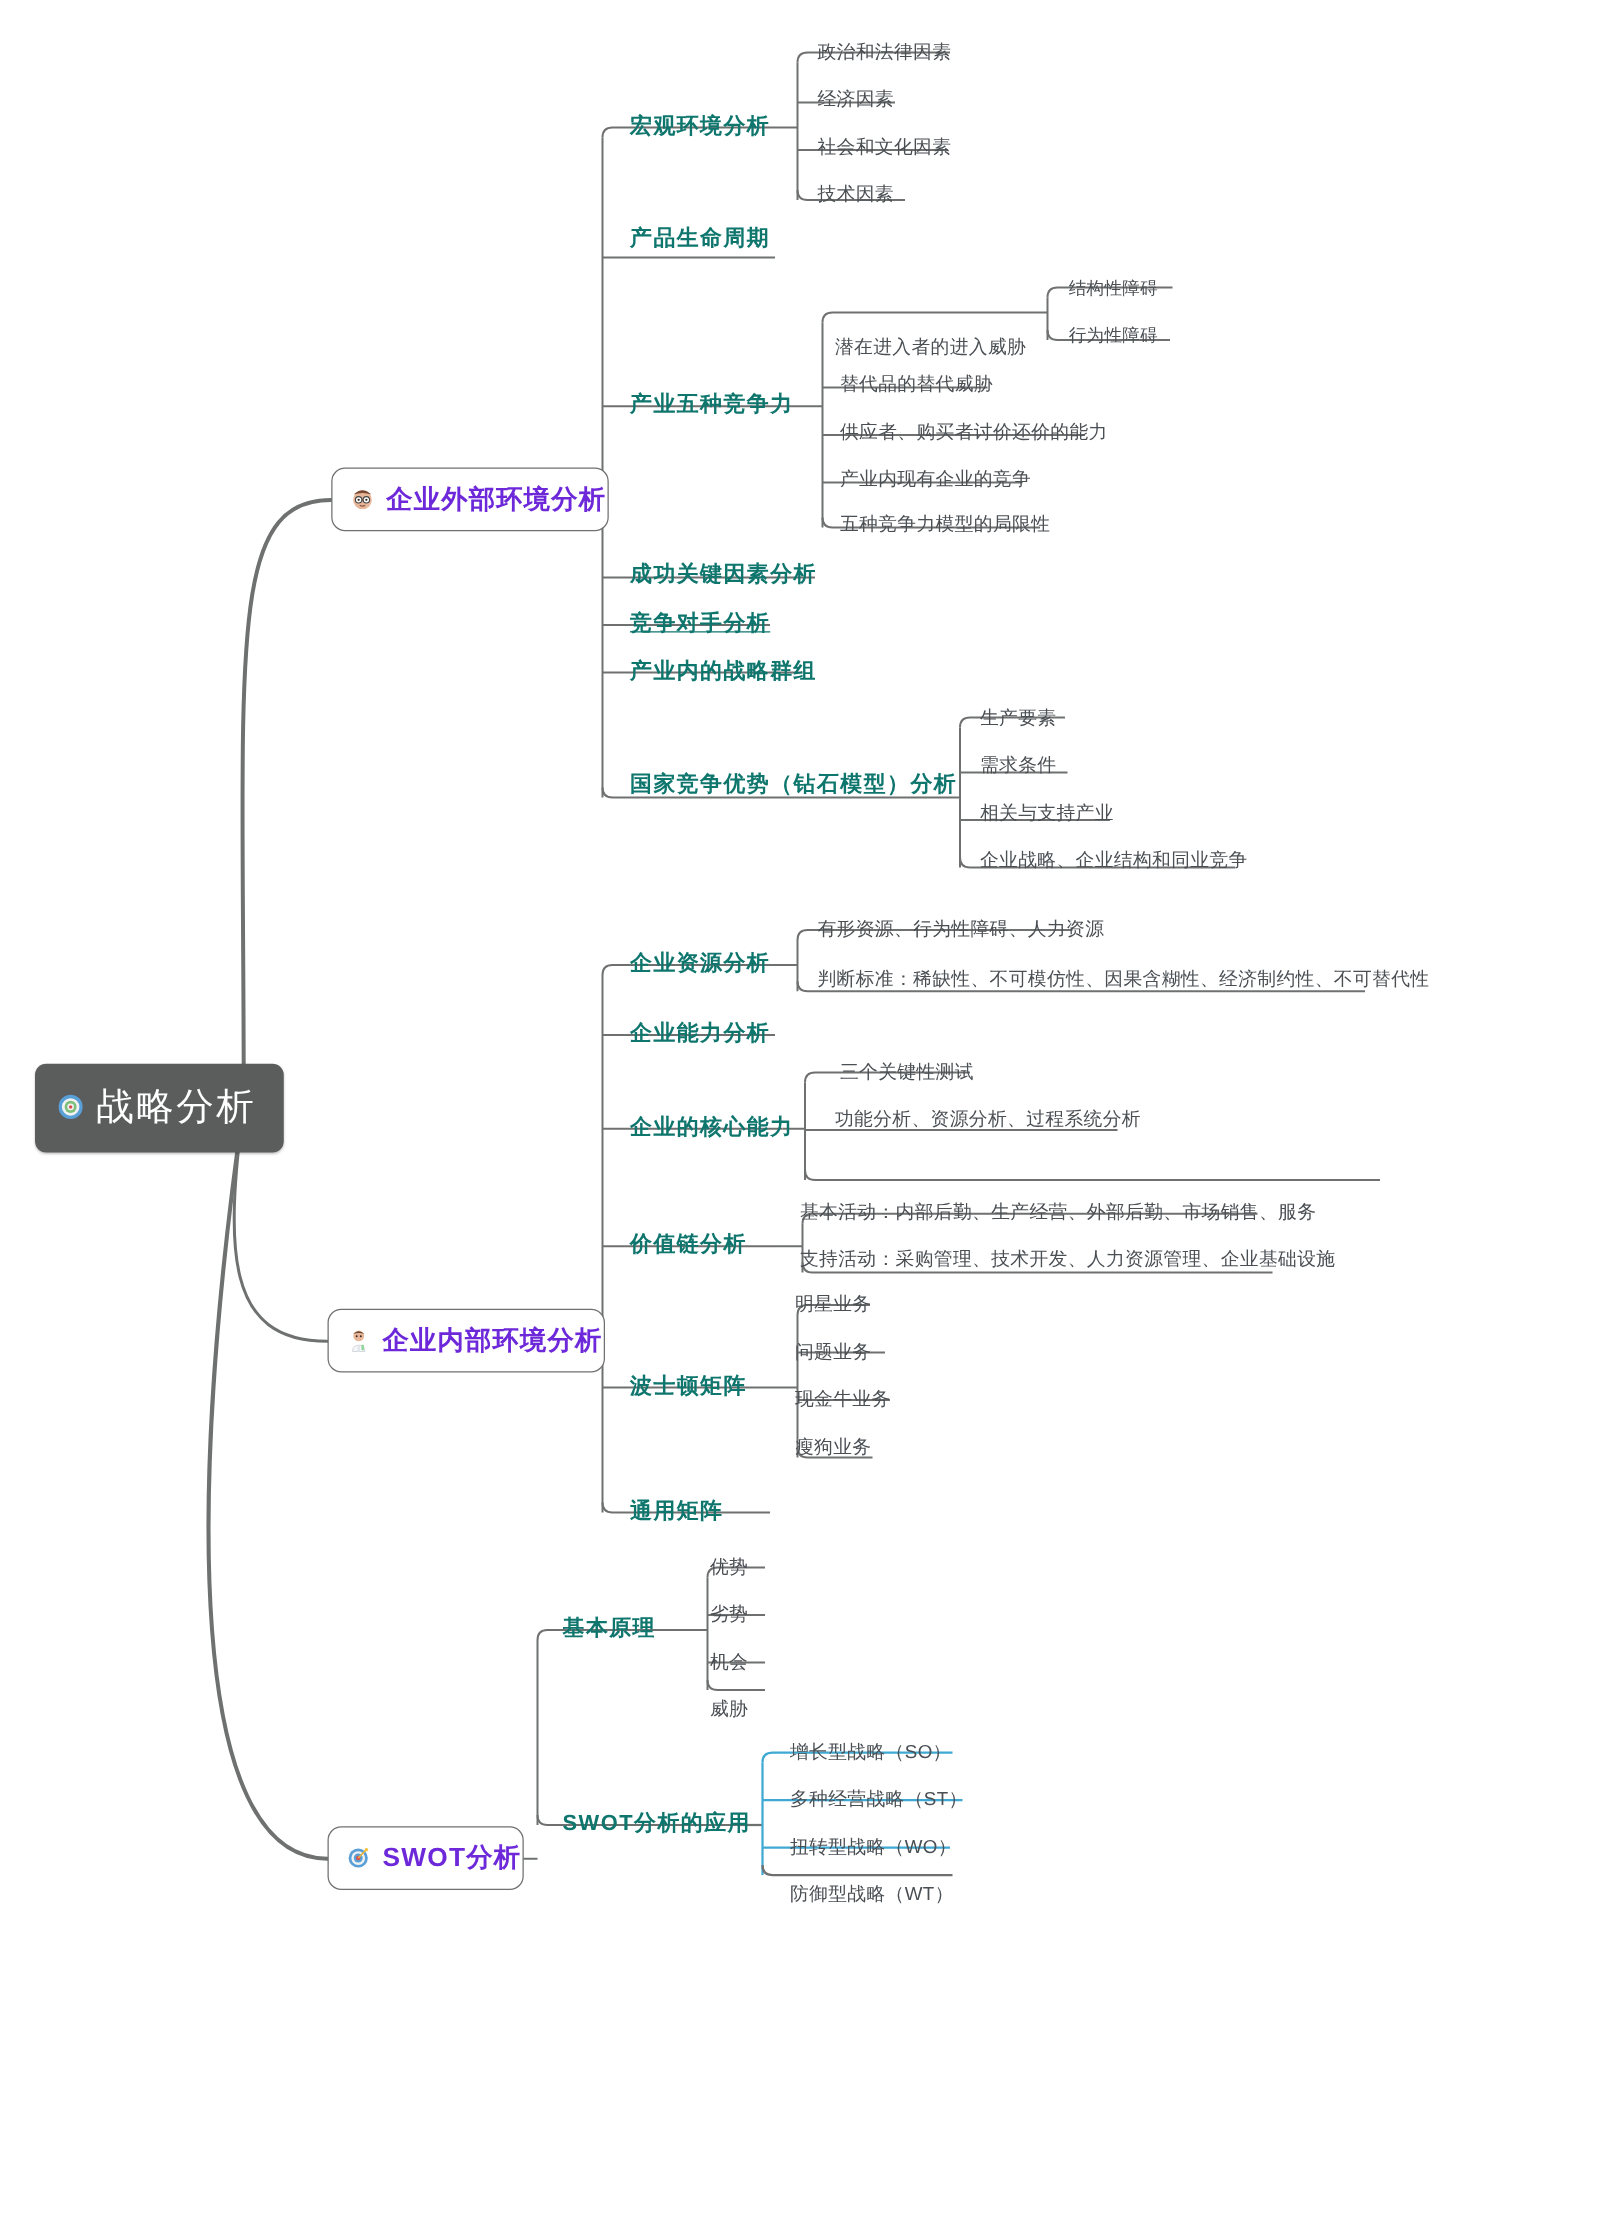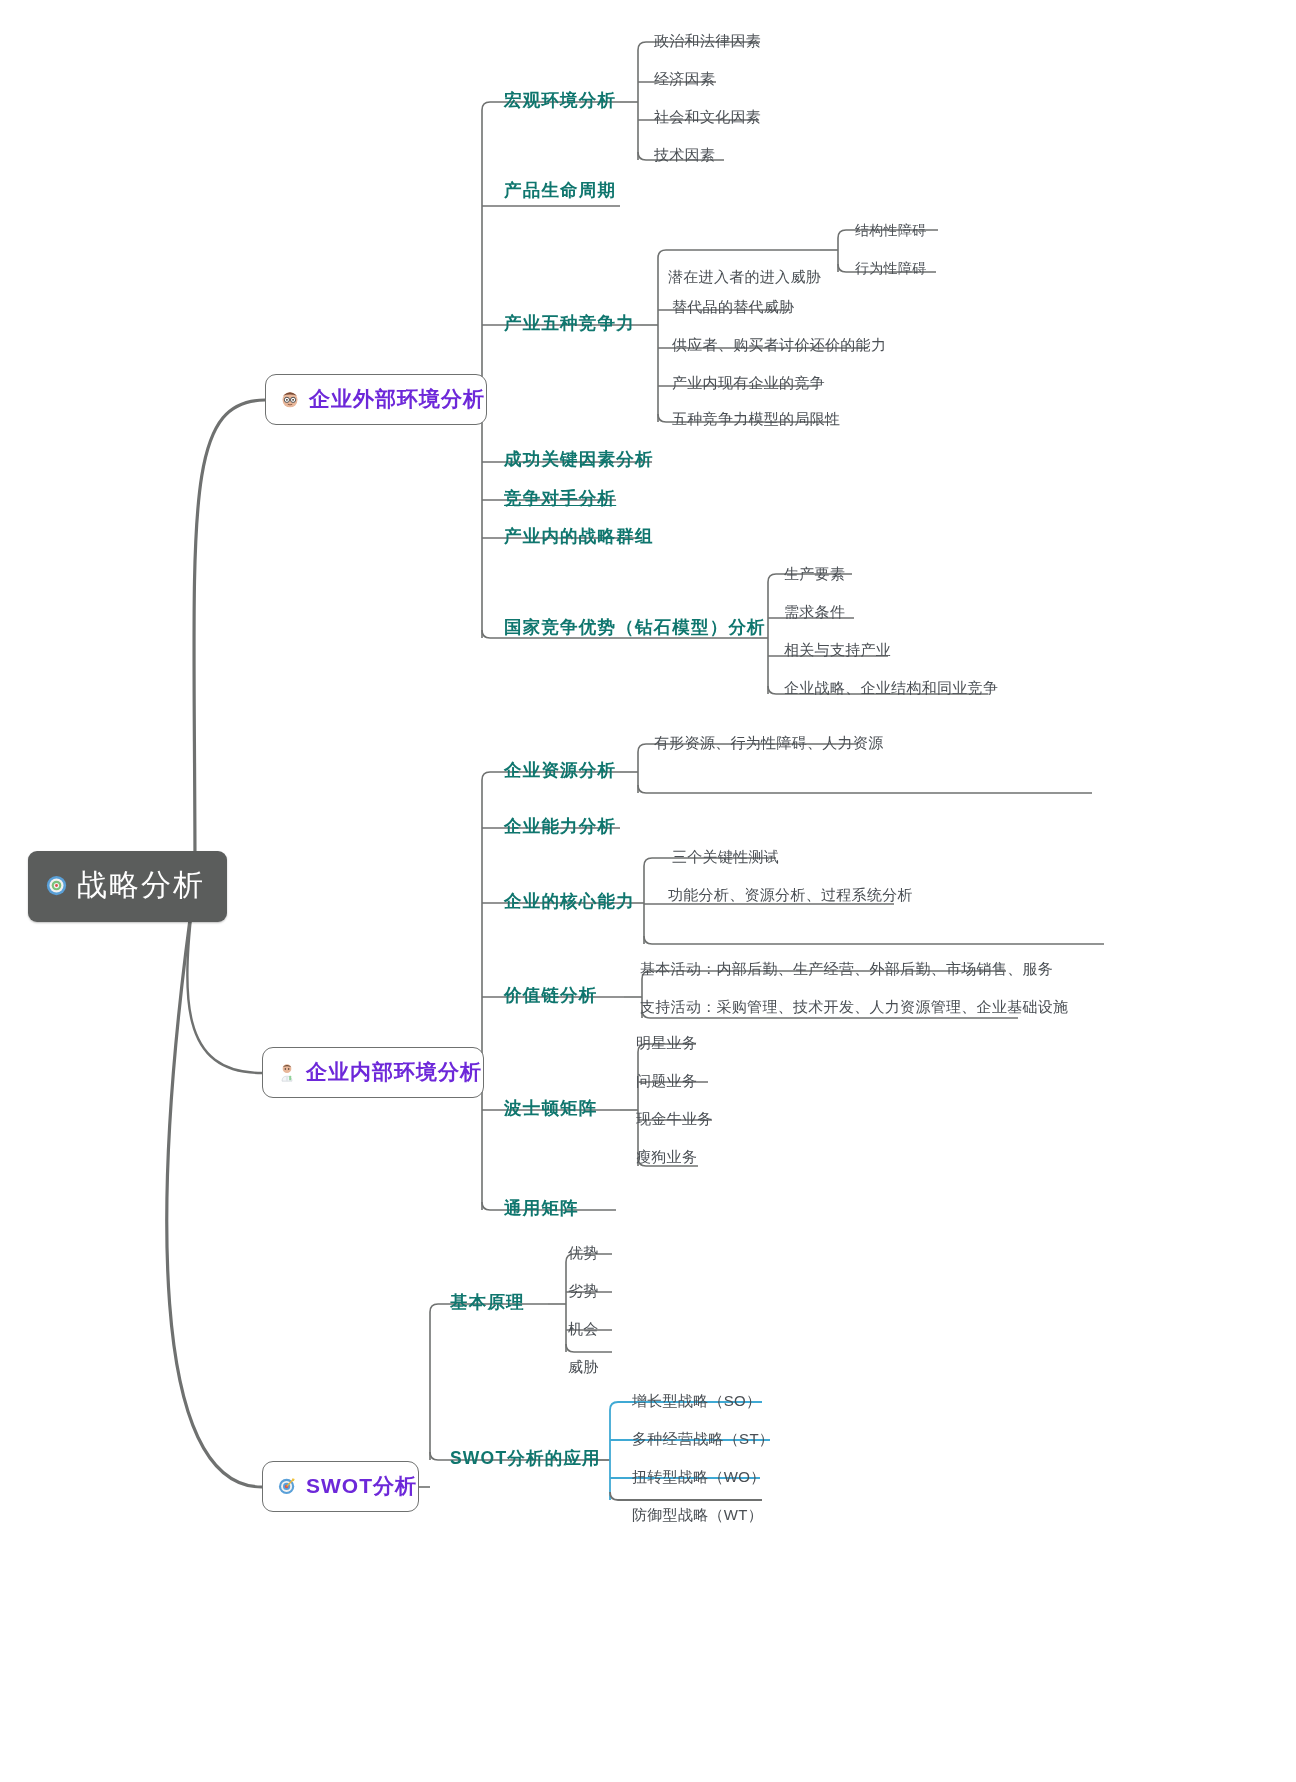--- a/index.html
+++ b/index.html
@@ -252,20 +252,21 @@
   </div>
 
   <div class="node l2" style="left:504px;top:758px;">企业资源分析</div>
   <div class="node l2" style="left:504px;top:814px;">企业能力分析</div>
   <div class="node l2" style="left:504px;top:889px;font-family:Liberation Mono, monospace;">企业的核心能力</div>
   <div class="node l2" style="left:504px;top:983px;">价值链分析</div>
   <div class="node l2" style="left:504px;top:1096px;">波士顿矩阵</div>
   <div class="node l2" style="left:504px;top:1196px;">通用矩阵</div>
 
   <div class="node l3" style="left:654px;top:734px;">有形资源、行为性障碍、人力资源</div>
+  <div class="node l3" style="left:654px;top:774px;">判断标准：稀缺性、不可模仿性、因果含糊性、经济制约性、不可替代性</div>
 
   <div class="node l3" style="left:672px;top:848px;">三个关键性测试</div>
   <div class="node l3" style="left:668px;top:886px;">功能分析、资源分析、过程系统分析</div>
 
   <div class="node l3" style="left:640px;top:960px;">基本活动：内部后勤、生产经营、外部后勤、市场销售、服务</div>
   <div class="node l3" style="left:640px;top:998px;">支持活动：采购管理、技术开发、人力资源管理、企业基础设施</div>
 
   <div class="node l3" style="left:636px;top:1034px;">明星业务</div>
   <div class="node l3" style="left:636px;top:1072px;">问题业务</div>
   <div class="node l3" style="left:636px;top:1110px;">现金牛业务</div>

